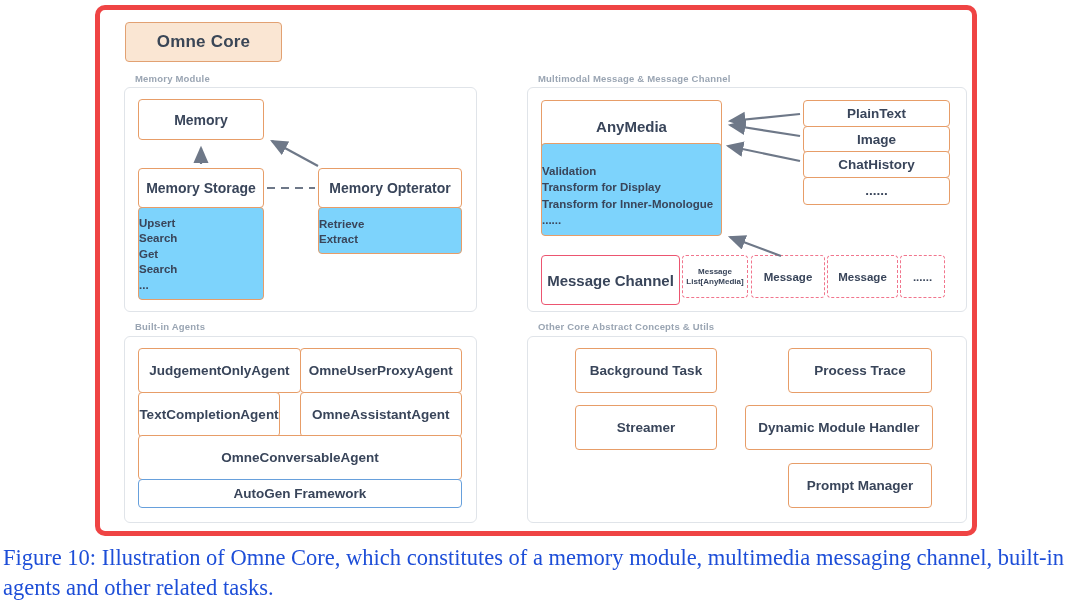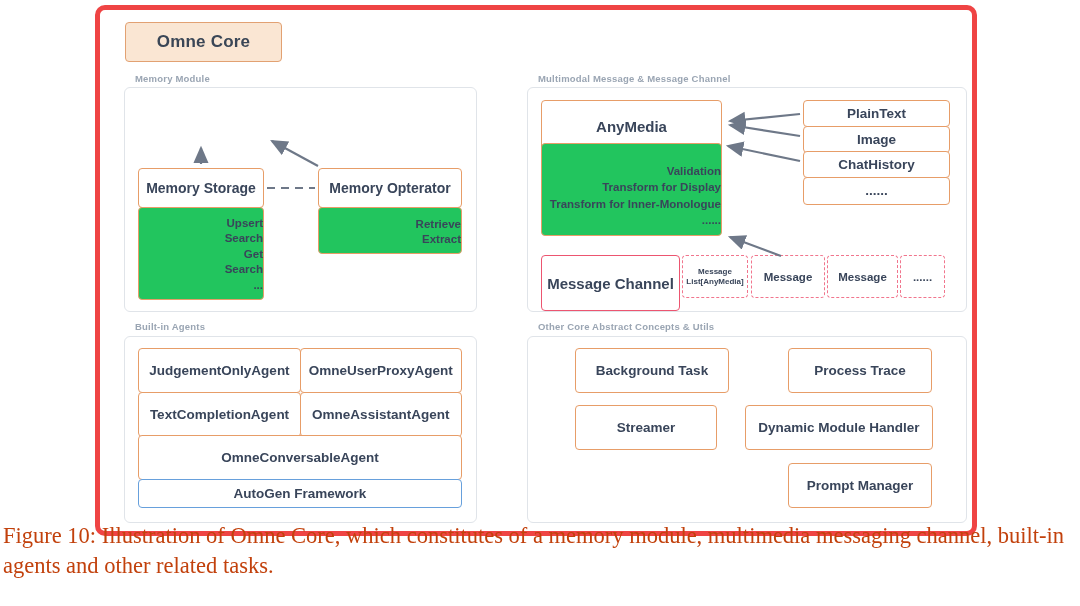--- a/index.html
+++ b/index.html
@@ -32,44 +32,44 @@
   }
   .obox{
     background:#fff;border:1.5px solid #e79d68;border-radius:4px;
     display:flex;align-items:center;justify-content:center;
     color:#39455a;text-align:center;
   }
   .b14{font-weight:700;font-size:14px;}
   .b15{font-weight:700;font-size:15px;}
   .m13{font-weight:600;font-size:13.5px;}
   .olist{
-    background:#22c55e;border:1.5px solid #e79d68;border-radius:4px;
-    color:#39455a;text-align:right;font-size:11.5px;font-weight:600;
+    background:#7dd3fc;border:1.5px solid #e79d68;border-radius:4px;
+    color:#39455a;text-align:left;font-size:11.5px;font-weight:600;
   }
   .olist div{line-height:15.5px;}
   .anybody div{line-height:16.5px;}
   .pinksolid{
     background:#fff;border:1.5px solid #ec5570;border-radius:4px;
     display:flex;align-items:center;justify-content:center;
     color:#39455a;
   }
   .pdash{
     background:#fff;border:1.5px dashed #f1758d;border-radius:4px;
     display:flex;flex-direction:column;align-items:center;justify-content:center;
     color:#39455a;font-size:11.5px;font-weight:700;text-align:center;
   }
   .pdash .tiny{font-size:8px;line-height:10px;font-weight:700;}
   .bluebox{
     background:#fff;border:1.5px solid #67a0dc;border-radius:4px;
     display:flex;align-items:center;justify-content:center;color:#39455a;
   }
   .arrows{position:absolute;left:0;top:0;pointer-events:none;}
   .caption{
-    position:absolute;left:3px;top:521px;width:1074px;
-    font-family:"Liberation Serif",serif;font-size:22.5px;line-height:30px;color:#c2410c;
+    position:absolute;left:3px;top:543px;width:1074px;
+    font-family:"Liberation Serif",serif;font-size:22.5px;line-height:30px;color:#1d4ed8;
   }
 </style>
 </head>
 <body>
 
 <div class="figure">
 
   <div class="abs badge">Omne Core</div>
 
   <div class="abs seclabel" style="left:27px;top:63px">Memory Module</div>
@@ -77,20 +77,21 @@
 
   <div class="abs seclabel" style="left:430px;top:63px">Multimodal Message &amp; Message Channel</div>
   <div class="abs section" style="left:427px;top:77px;width:440px;height:225px"></div>
 
   <div class="abs seclabel" style="left:27px;top:311px">Built-in Agents</div>
   <div class="abs section" style="left:24px;top:326px;width:353px;height:187px"></div>
 
   <div class="abs seclabel" style="left:430px;top:311px">Other Core Abstract Concepts &amp; Utils</div>
   <div class="abs section" style="left:427px;top:326px;width:440px;height:187px"></div>
 
+  <div class="abs obox b14" style="left:38px;top:89px;width:126px;height:41px">Memory</div>
 
   <div class="abs obox b14" style="left:38px;top:158px;width:126px;height:40px">Memory Storage</div>
   <div class="abs olist" style="left:38px;top:196.5px;width:126px;height:93px;padding-top:8px">
     <div>Upsert</div>
     <div>Search</div>
     <div>Get</div>
     <div>Search</div>
     <div>...</div>
   </div>
 
@@ -106,37 +107,37 @@
     <div>Transform for Display</div>
     <div>Transform for Inner-Monologue</div>
     <div>......</div>
   </div>
 
   <div class="abs obox m13" style="left:703px;top:90px;width:147px;height:27px">PlainText</div>
   <div class="abs obox m13" style="left:703px;top:115.5px;width:147px;height:27px">Image</div>
   <div class="abs obox m13" style="left:703px;top:141px;width:147px;height:27px">ChatHistory</div>
   <div class="abs obox m13" style="left:703px;top:166.5px;width:147px;height:28px">......</div>
 
-  <div class="abs pinksolid b15" style="left:441px;top:245px;width:139px;height:56px">Message Channel</div>
+  <div class="abs pinksolid b15" style="left:441px;top:245px;width:139px;height:50px">Message Channel</div>
   <div class="abs pdash" style="left:582px;top:245px;width:66px;height:43px">
     <span class="tiny">Message</span>
     <span class="tiny">List[AnyMedia]</span>
   </div>
   <div class="abs pdash" style="left:651px;top:245px;width:74px;height:43px">Message</div>
   <div class="abs pdash" style="left:727px;top:245px;width:71px;height:43px">Message</div>
   <div class="abs pdash" style="left:800px;top:245px;width:45px;height:43px">......</div>
 
   <div class="abs obox m13" style="left:38px;top:338px;width:163px;height:45px">JudgementOnlyAgent</div>
   <div class="abs obox m13" style="left:199.5px;top:338px;width:162.5px;height:45px">OmneUserProxyAgent</div>
-  <div class="abs obox m13" style="left:38px;top:381.5px;width:163px;height:45px">TextCompletionAgent</div>
+  <div class="abs obox m13" style="left:38px;top:381.5px;width:142px;height:45px">TextCompletionAgent</div>
   <div class="abs obox m13" style="left:199.5px;top:381.5px;width:162.5px;height:45px">OmneAssistantAgent</div>
   <div class="abs obox m13" style="left:38px;top:425px;width:324px;height:45px">OmneConversableAgent</div>
   <div class="abs bluebox m13" style="left:38px;top:468.5px;width:324px;height:29px">AutoGen Framework</div>
 
-  <div class="abs obox m13" style="left:475px;top:338px;width:154px;height:45px">Background Task</div>
+  <div class="abs obox m13" style="left:475px;top:338px;width:142px;height:45px">Background Task</div>
   <div class="abs obox m13" style="left:688px;top:338px;width:144px;height:45px">Process Trace</div>
   <div class="abs obox m13" style="left:475px;top:395px;width:142px;height:45px">Streamer</div>
   <div class="abs obox m13" style="left:645px;top:395px;width:188px;height:45px">Dynamic Module Handler</div>
   <div class="abs obox m13" style="left:688px;top:453px;width:144px;height:45px">Prompt Manager</div>
 
   <svg class="arrows" width="872" height="521" viewBox="0 0 872 521">
     <defs>
       <marker id="ah" markerWidth="9" markerHeight="8" refX="7" refY="3.5" orient="auto">
         <path d="M0,0 L8,3.5 L0,7 z" fill="#6e7888"></path>
       </marker>

